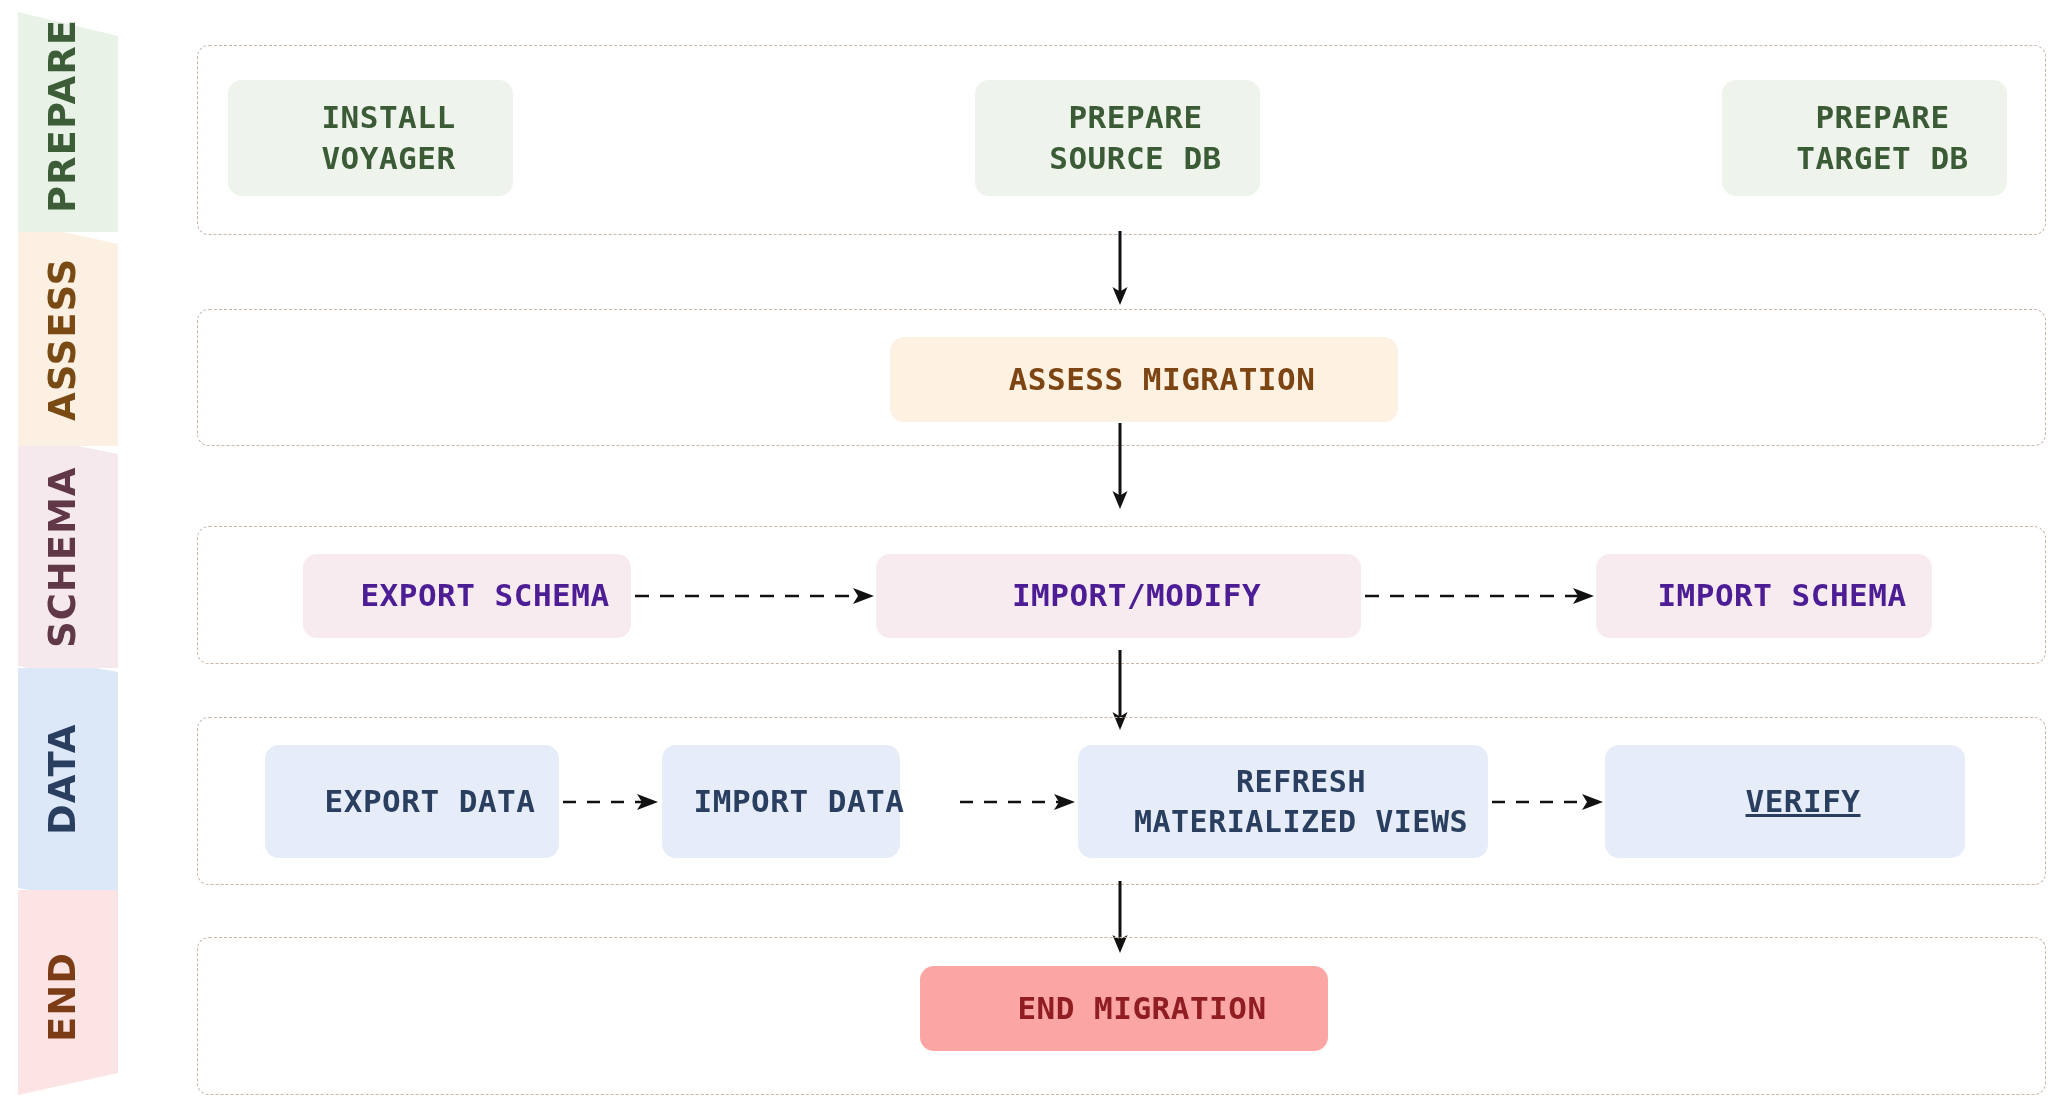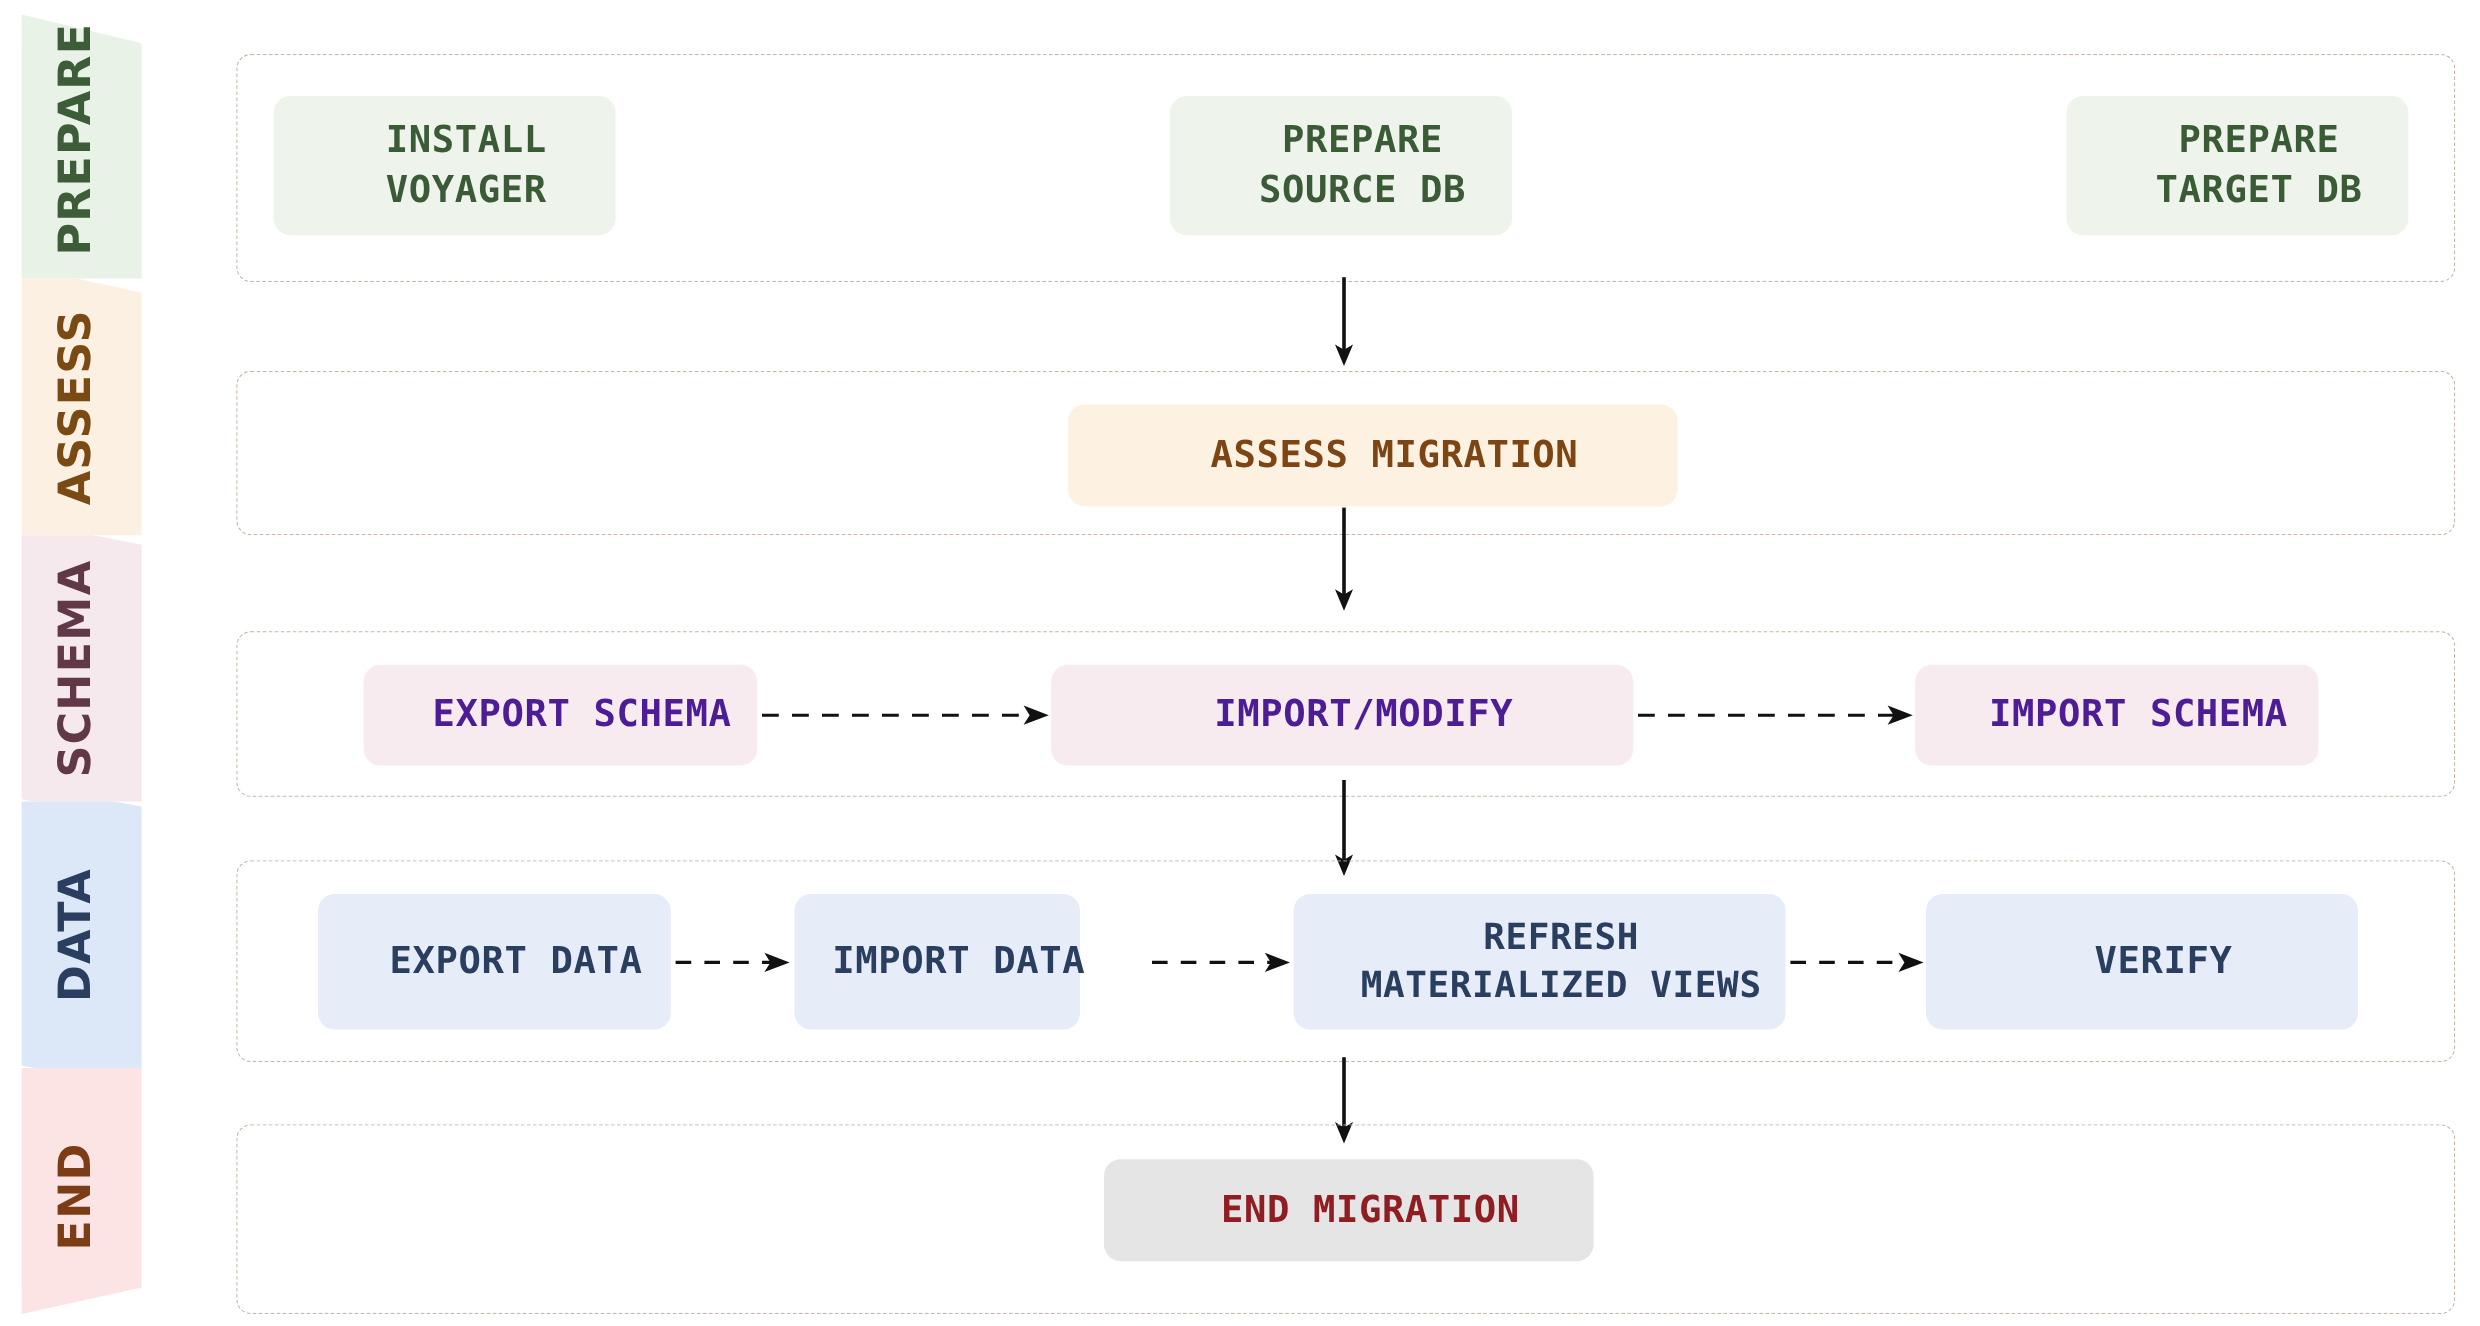--- a/index.html
+++ b/index.html
@@ -83,21 +83,21 @@
     letter-spacing: 0.5px;
     white-space: pre;
     padding-left: 36px;
   }
 
   
   .p-prepare { background: #eef4ec; color: #3b5b37; }
   .p-assess  { background: #fdf1e2; color: #7c4513; }
   .p-schema  { background: #f7ebef; color: #4c1d95; }
   .p-data    { background: #e6edf9; color: #2a3f5f; }
-  .p-end     { background: #e5e5e5; color: #8f1d22; }
+  .p-end     { background: #fca5a5; color: #8f1d22; }
 
   
   .connector {
     position: absolute;
     overflow: visible;
     pointer-events: none;
   }
   .connector line, .connector path { shape-rendering: geometricPrecision; }
 </style>
 </head>
@@ -228,21 +228,21 @@
   <div class="node p-data" style="left:1078px;top:745px;width:410px;height:113px;font-size:30px;">
     <span>REFRESH
 MATERIALIZED VIEWS</span>
   </div>
 
   <svg class="connector" style="left:1488px;top:782px;width:120px;height:40px;" viewBox="0 0 120 40">
     <line x1="4" y1="20" x2="100" y2="20" stroke="#111111" stroke-width="2.6" stroke-dasharray="13 11"></line>
     <path d="M115 20 L94 12 L99 20 L94 28 Z" fill="#111111"></path>
   </svg>
 
-  <div class="node p-data" style="left:1605px;top:745px;width:360px;height:113px;">
+  <div class="node p-data" style="left:1605px;top:745px;width:360px;height:113px;text-decoration:underline;">
     <span>VERIFY</span>
   </div>
 
   <svg class="connector" style="left:1100px;top:881px;width:40px;height:78px;" viewBox="0 0 40 78">
     <line x1="20" y1="0" x2="20" y2="60" stroke="#111111" stroke-width="3"></line>
     <path d="M20 72 L12.5 54 L20 58.5 L27.5 54 Z" fill="#111111"></path>
   </svg>
 
   <div class="phase-row" style="top:937px;height:158px;"></div>
 

